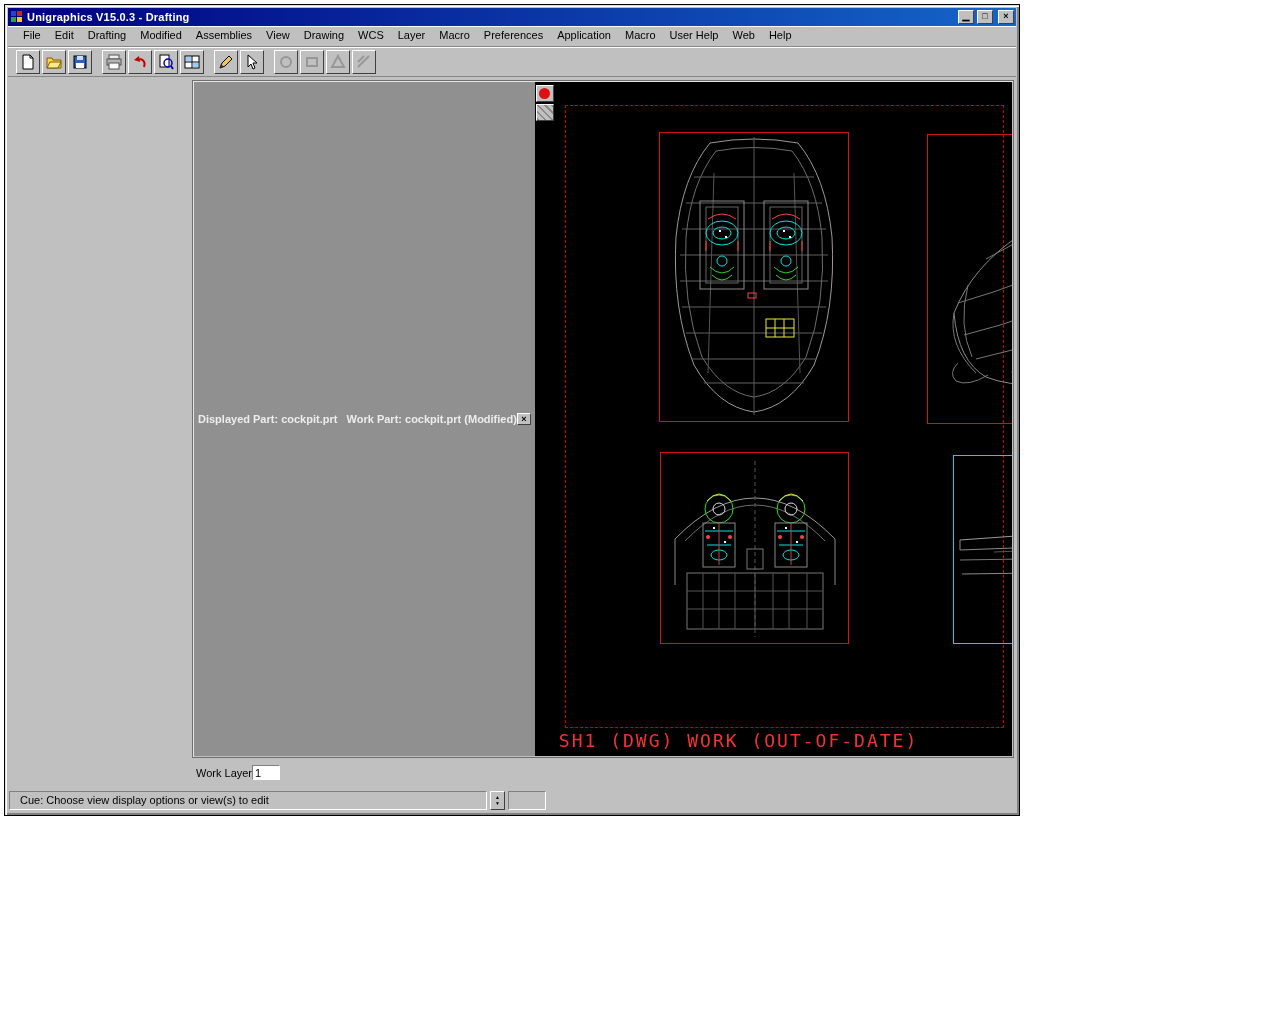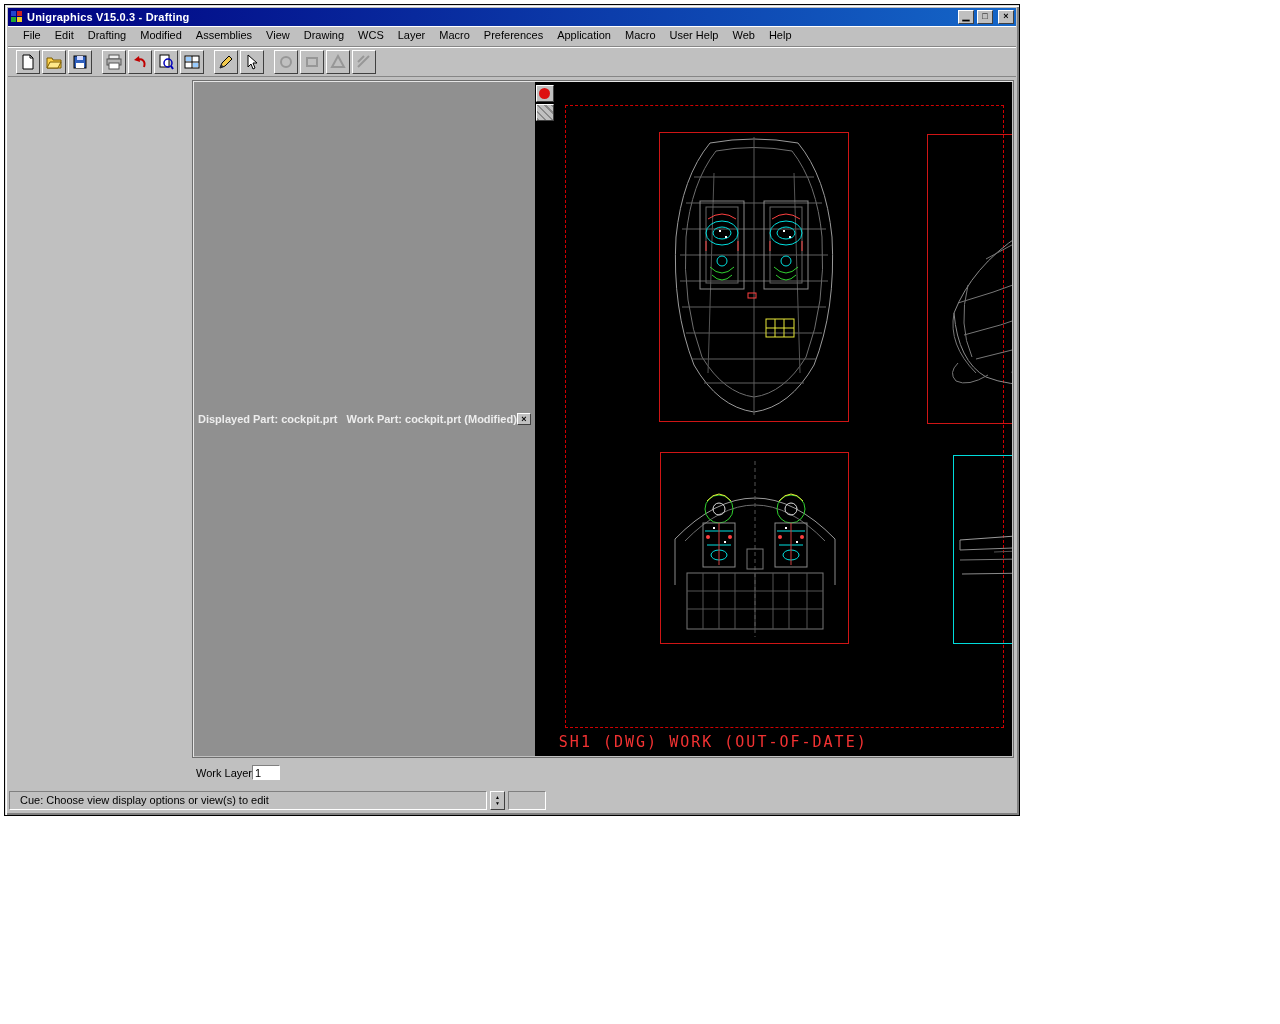--- a/index.html
+++ b/index.html
@@ -47,21 +47,21 @@
                border:1px solid; border-color:#fff #404040 #404040 #fff;
                background:repeating-linear-gradient(45deg,#8a8a8a 0 2px,#c0c0c0 2px 5px); }
 
   .sheet-border { position:absolute; left:30px; top:23px; right:8px; bottom:28px; border:1px dashed #d00000; }
 
   .view { position:absolute; border:1px solid #cf1515; }
   .view.cyan { border-color:#00dcdc; }
   .view svg { display:block; }
 
   .sheet-label { position:absolute; left:24px; bottom:5px; color:#f23232; font-family:"DejaVu Sans Mono",monospace;
-                 font-size:15px; letter-spacing:2px; white-space:pre; }
+                 font-size:18px; letter-spacing:2px; white-space:pre; }
 
   .work-layer { position:absolute; left:188px; top:687px; height:17px; display:flex; align-items:center; font-size:11px; color:#000; }
   .work-layer input { width:28px; height:15px; border:1px solid; border-color:#808080 #fff #fff #808080;
                       background:#fff; font-size:11px; font-family:"Liberation Sans",sans-serif; padding:0 2px; }
 
   .statusbar { flex:0 0 24px; display:flex; align-items:center; gap:3px; padding:0 1px; }
   .spanel { border:1px solid; border-color:#808080 #fff #fff #808080; height:19px; line-height:17px;
             font-size:11px; padding:0 10px; background:#c0c0c0; white-space:nowrap; overflow:hidden; color:#000; }
   .spanel.cue { flex:0 0 478px; }
   .spanel.status { flex:1; }

